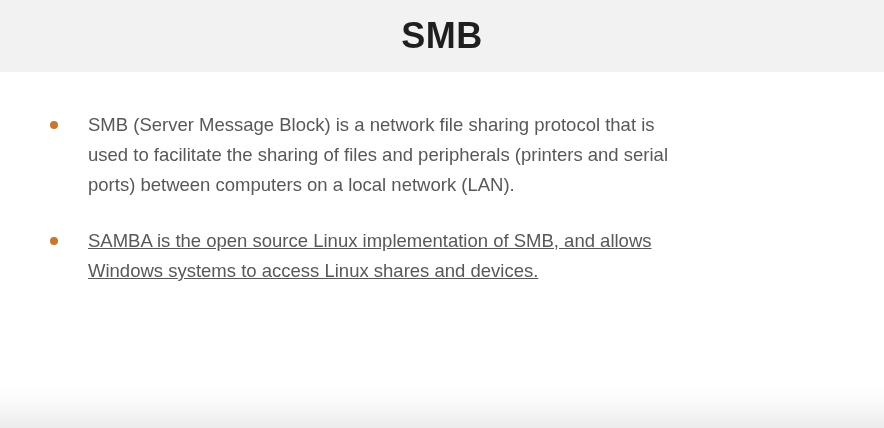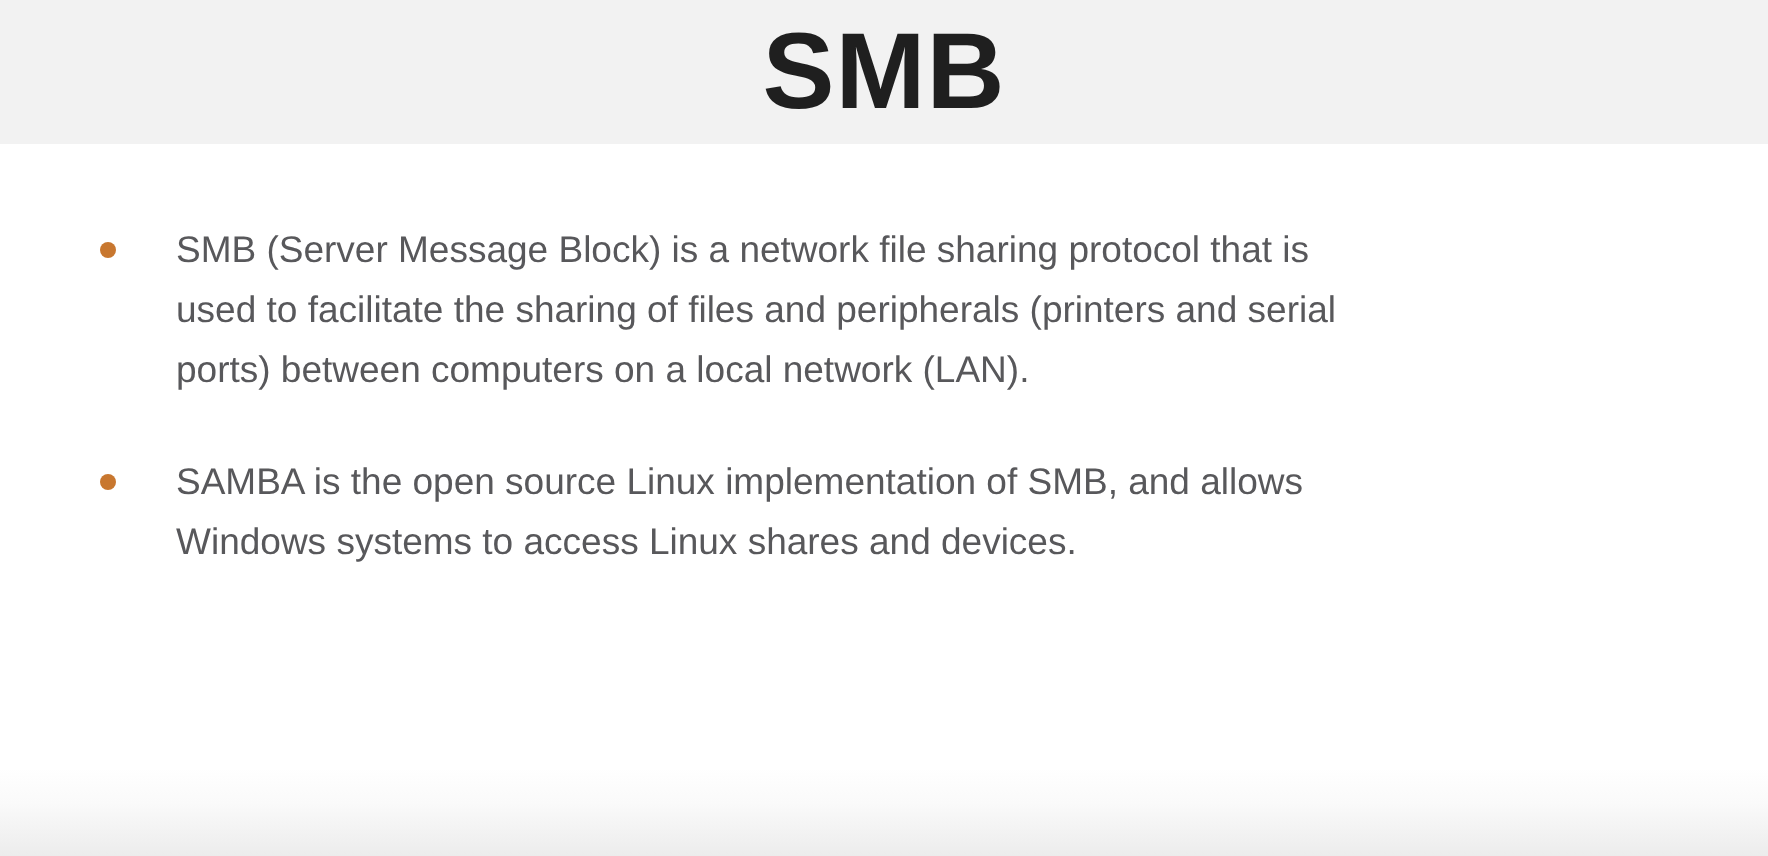--- a/index.html
+++ b/index.html
@@ -27,21 +27,21 @@
     left: 0;
     width: 884px;
     height: 72px;
     background: #f2f2f2;
     display: flex;
     align-items: center;
     justify-content: center;
   }
   .slide-title {
     font-family: "Liberation Sans", sans-serif;
-    font-size: 54px;
+    font-size: 36px;
     font-weight: bold;
     color: #1f1f1f;
     letter-spacing: 0.5px;
     line-height: 1;
     margin: 0;
     padding: 0;
     text-align: center;
   }
   .slide-body {
     position: absolute;
@@ -62,20 +62,21 @@
     padding-left: 44px;
     margin-bottom: 26px;
     font-family: "Liberation Sans", sans-serif;
     font-size: 18.5px;
     line-height: 30px;
     color: #58585b;
     max-width: 800px;
   }
   .bullet-item:last-child {
     margin-bottom: 0;
+    text-decoration: underline;
   }
   .bullet-marker {
     position: absolute;
     left: 6px;
     top: 11px;
     width: 8px;
     height: 8px;
     border-radius: 50%;
     background: #c8772f;
     display: block;

